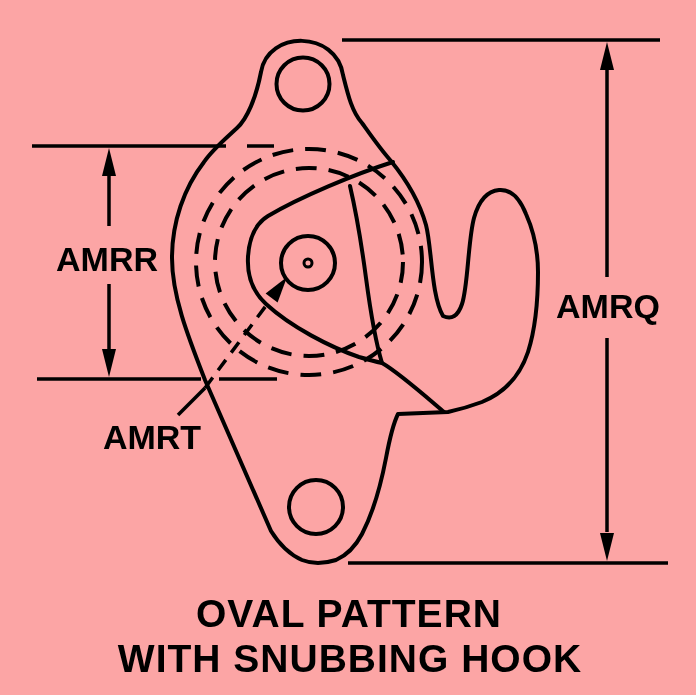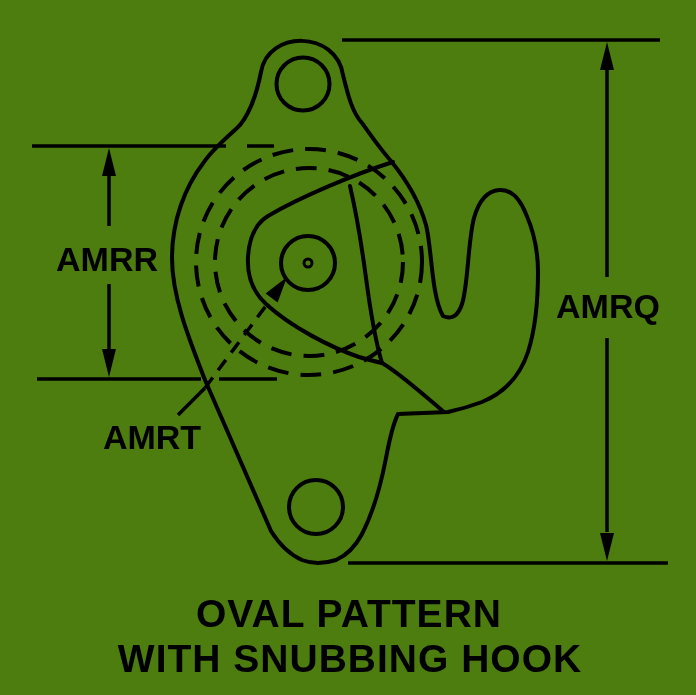--- a/index.html
+++ b/index.html
@@ -4,21 +4,21 @@
 <style>
   html, body {
     margin: 0;
     padding: 0;
     background: #ffffff;
   }
   .stage {
     position: relative;
     width: 696px;
     height: 695px;
-    background: #4d7c0f;
+    background: #fca5a5;
     overflow: hidden;
   }
   svg { display: block; }
   .outline {
     fill: none;
     stroke: #000000;
     stroke-width: 4;
     stroke-linejoin: round;
   }
   .outline-round { stroke-linecap: round; }

